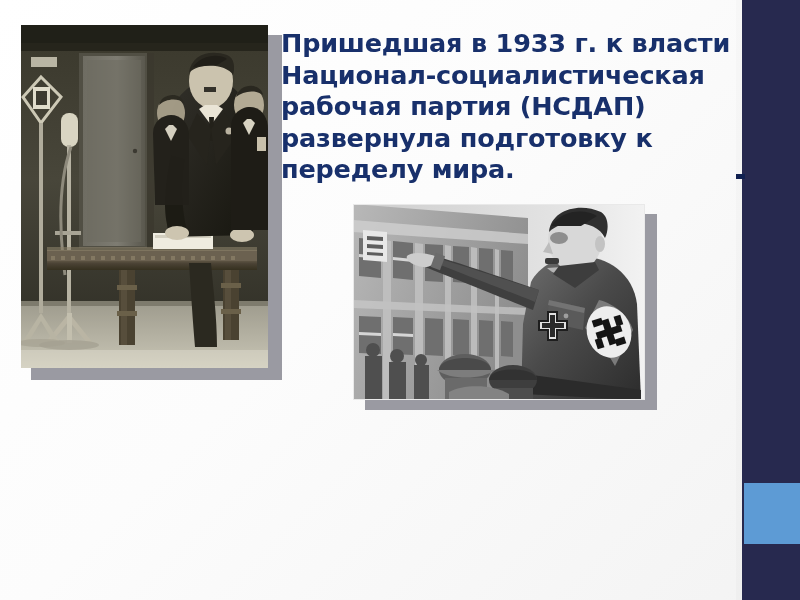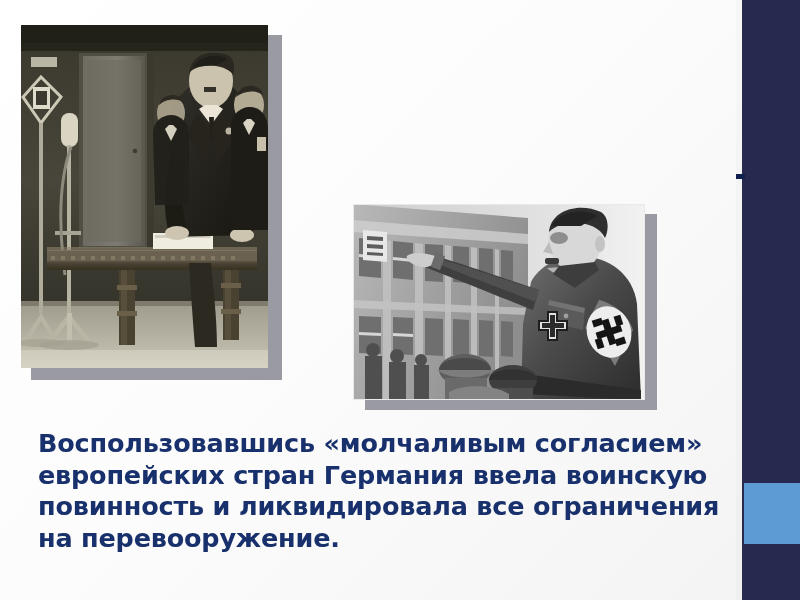--- a/index.html
+++ b/index.html
@@ -405,21 +405,21 @@
         <path d="M136,176 C136,162 184,162 184,176 Z" fill="#323232"></path>
         <rect x="142" y="184" width="38" height="12" fill="#4d4d4d"></rect>
 
         <path d="M96,188 C110,180 140,180 156,190 L156,196 L96,196 Z" fill="#838383"></path>
       </g>
 
       <rect x="0" y="0" width="292" height="196" fill="none" stroke="#e9e9e9" stroke-width="2"></rect>
     </svg>
   </div>
 
-
-  <div class="textblock" id="text-bottom">Воспользовавшись «молчаливым согласием» европейских стран Германия ввела воинскую повинность и ликвидировала все ограничения на перевооружение.</div>
+  <div class="textblock" id="text-top">Пришедшая в 1933 г. к власти Национал-социалистическая рабочая партия  (НСДАП) развернула подготовку к переделу мира.</div>
+
 
   <div class="edge-gap"></div>
   <div class="edge-navy"></div>
   <div class="edge-tick"></div>
   <div class="edge-blue"></div>
 
 </div>
 
 </body></html>

